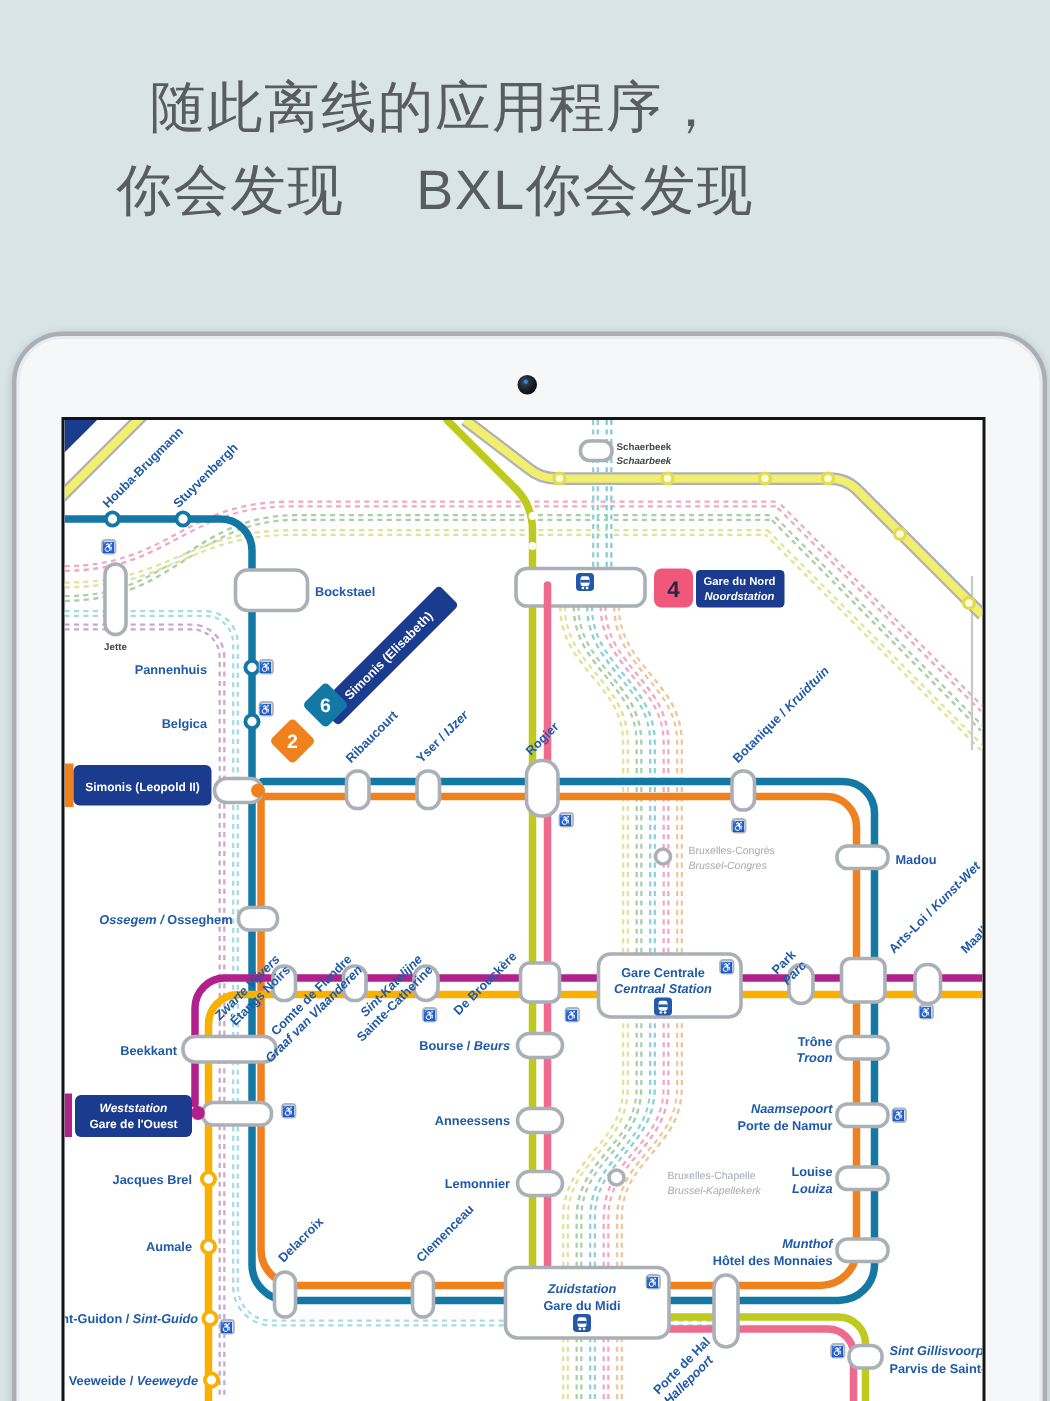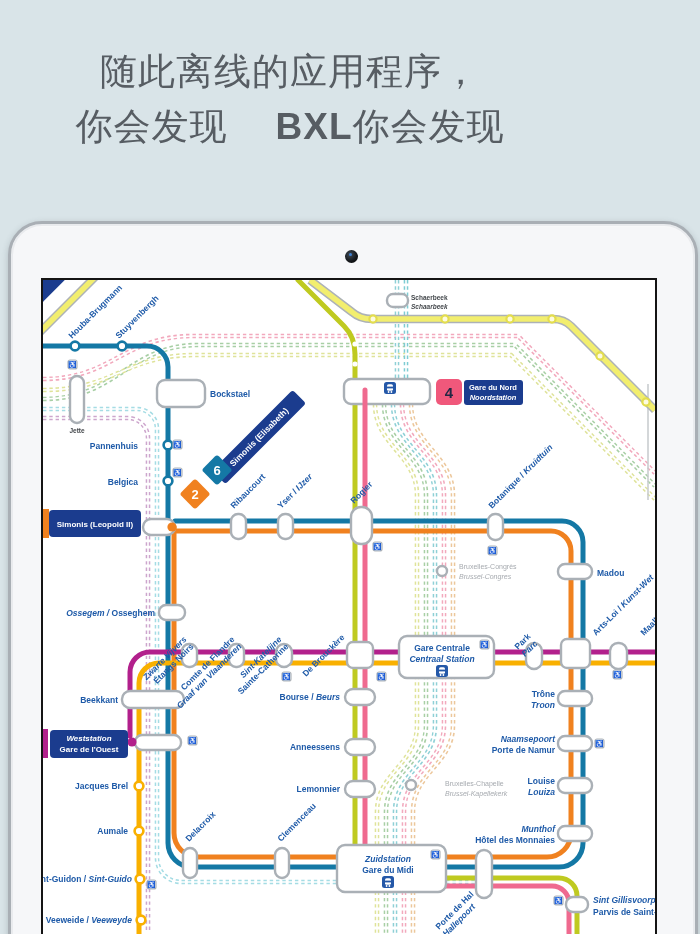--- a/index.html
+++ b/index.html
@@ -1,21 +1,21 @@
 <!DOCTYPE html>
 <html><head>
 <meta charset="utf-8">
 <style>
   html,body{margin:0;padding:0;}
   body{width:700px;height:934px;background:#d9e4e8;overflow:hidden;position:relative;
        font-family:"Liberation Sans",sans-serif;}
   
   .headline{position:absolute;top:44px;left:0;width:580px;text-align:center;
     color:#575d63;font-family:"DejaVu Serif",serif;font-size:37px;line-height:55px;letter-spacing:1px;}
-  .headline .bxl{font-family:"Liberation Sans",sans-serif;font-weight:700;margin-left:48px;}
+  .headline .bxl{font-family:"Liberation Sans",sans-serif;font-weight:400;margin-left:48px;}
   
   .tablet{position:absolute;left:8px;top:221px;width:684px;height:760px;
     background:#f6f7f9;border:3px solid #a9afb5;border-radius:34px;
     box-shadow:inset 0 0 0 2px #e9ebee, inset 0 2px 2px #ffffff, 0 2px 6px rgba(60,70,80,.25);}
   .camera{position:absolute;left:345px;top:250px;width:13px;height:13px;border-radius:50%;
     background:radial-gradient(circle at 38% 35%, #3f4a55 0%, #15181c 55%, #000 100%);}
   .camera::after{content:"";position:absolute;left:4px;top:3px;width:3px;height:3px;border-radius:50%;
     background:#3e7fd0;}
   .screen{position:absolute;left:41px;top:278px;width:612px;height:658px;
     border:2px solid #141414;background:#fff;overflow:hidden;}

